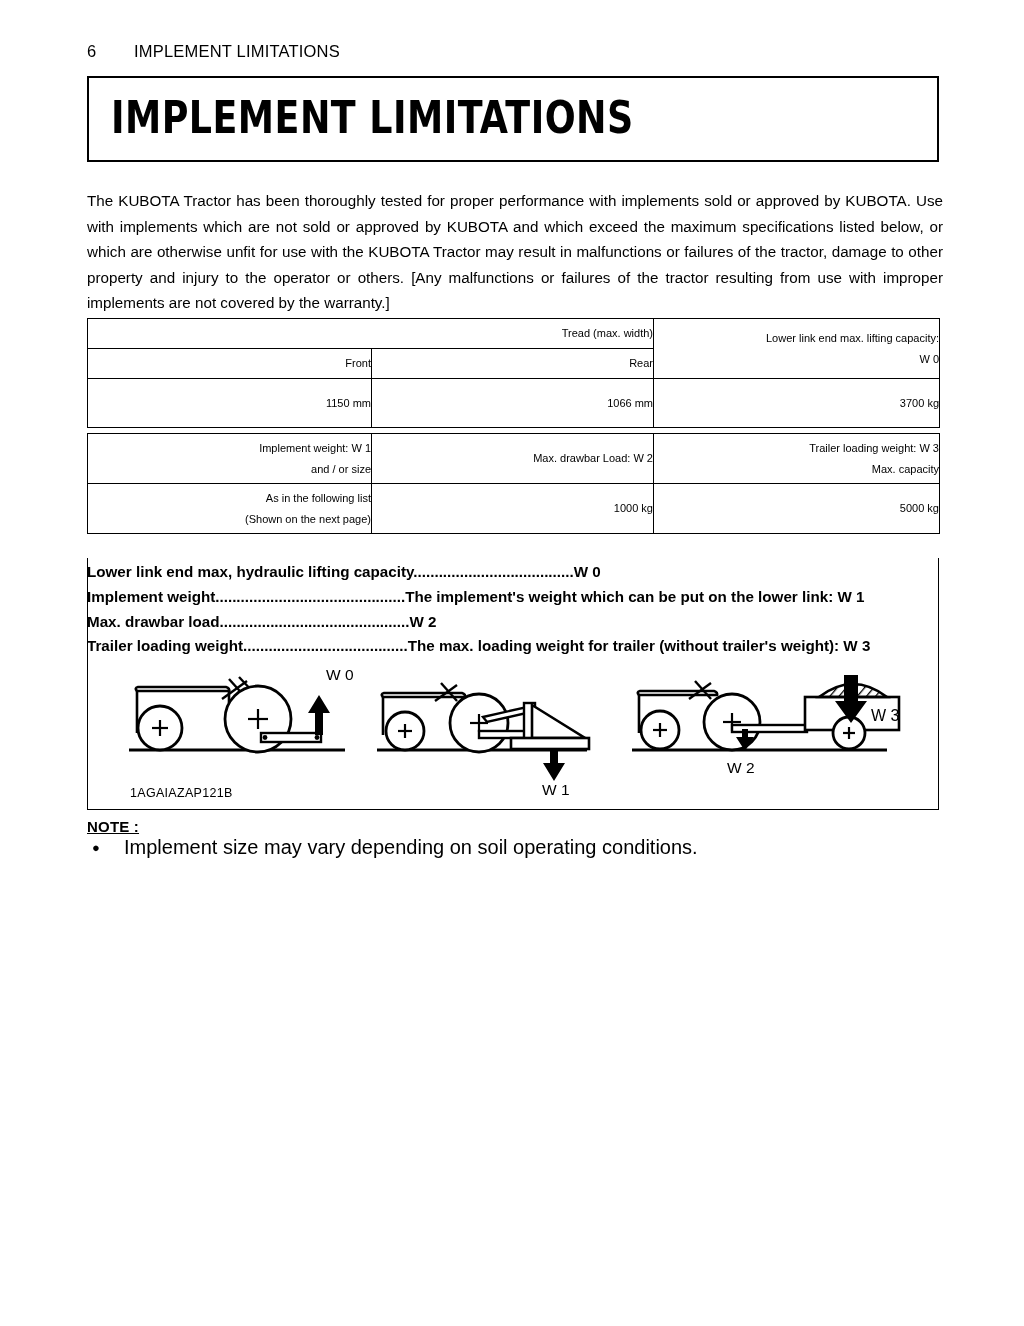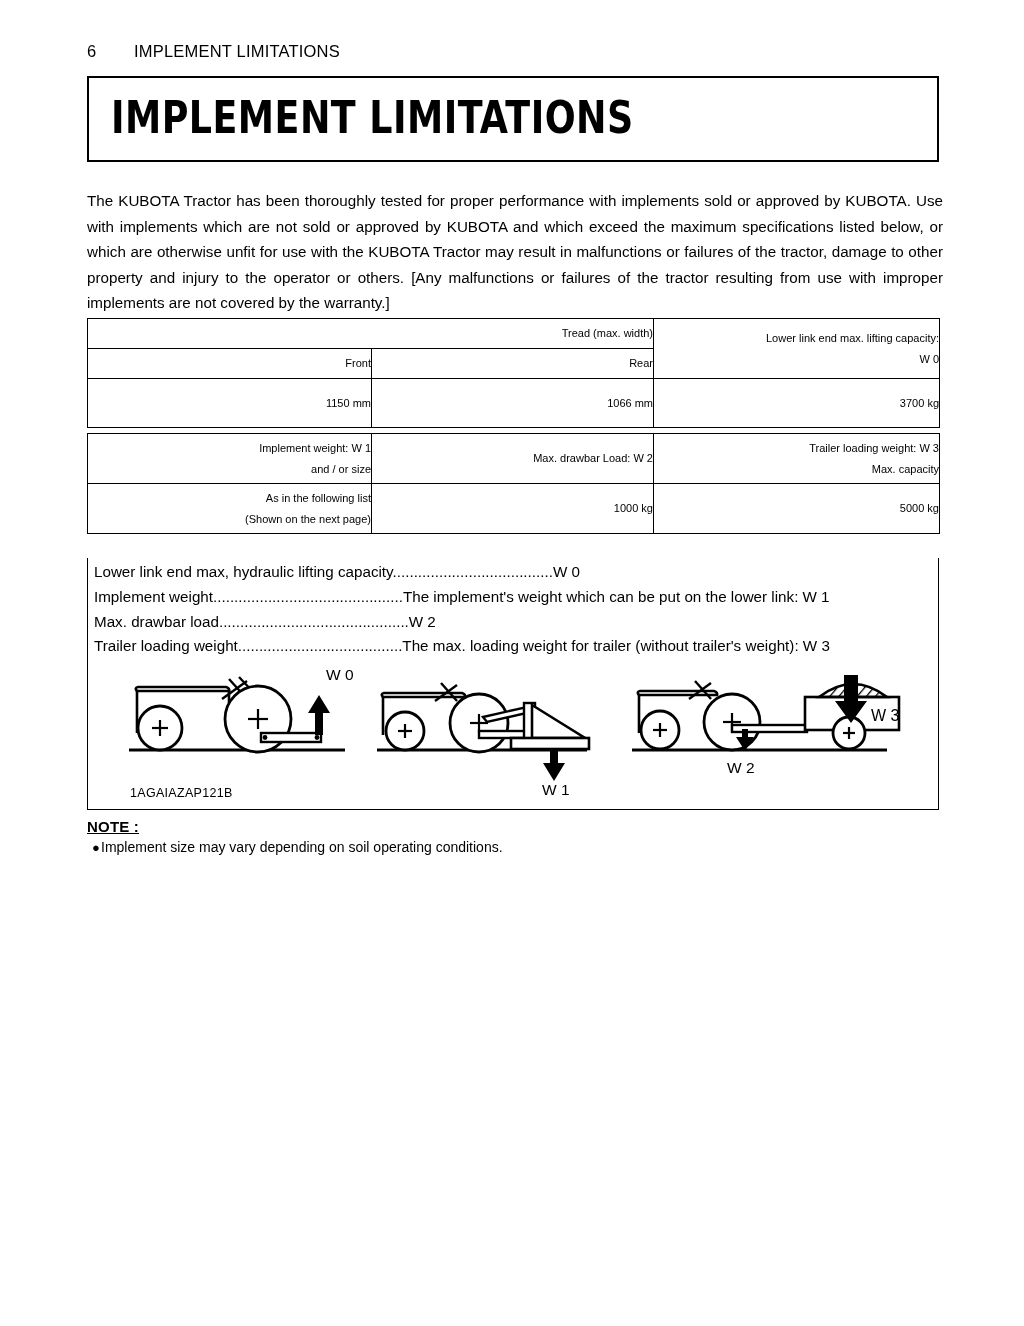--- a/index.html
+++ b/index.html
@@ -49,23 +49,23 @@
   }
   #table-tread{left:87px;top:318px;width:852px;}
   #table-actual{left:87px;top:433px;width:852px;}
 
   .h-row td{height:29px;}
   .v-row td{height:48px;}
   .two-row td{height:49px;}
 
   
   .legend{
-    position:absolute;left:88px;top:560px;width:850px;
+    position:absolute;left:81px;top:560px;width:850px;
     font-size:15.2px;line-height:24.8px;
-    box-sizing:border-box;padding-left:6px;
+    box-sizing:border-box;padding-left:6px;font-weight:bold;
   }
   .legend .line{white-space:nowrap;}
 
   
   .diagram-box{
     position:absolute;left:87px;top:558px;width:852px;height:252px;
     border:1.3px solid #000;border-top:none;box-sizing:border-box;
   }
   .figcode{
     position:absolute;left:130px;top:786px;
@@ -76,22 +76,22 @@
   
   .note-title{
     position:absolute;left:87px;top:818px;
     font-size:15px;font-weight:bold;letter-spacing:.2px;text-decoration:underline;
   }
   .note-bullet{
     position:absolute;left:92px;top:838px;
     font-size:13px;line-height:20px;
   }
   .note-text{
-    position:absolute;left:101px;top:836px;
-    font-size:14px;line-height:22px;white-space:nowrap;
+    position:absolute;left:124px;top:836px;
+    font-size:20px;line-height:22px;white-space:nowrap;
   }
 </style>
 </head>
 <body>
 
 <div class="page">
 
   <div class="runhead">
     <span class="pg">6</span><span>IMPLEMENT LIMITATIONS</span>
   </div>

